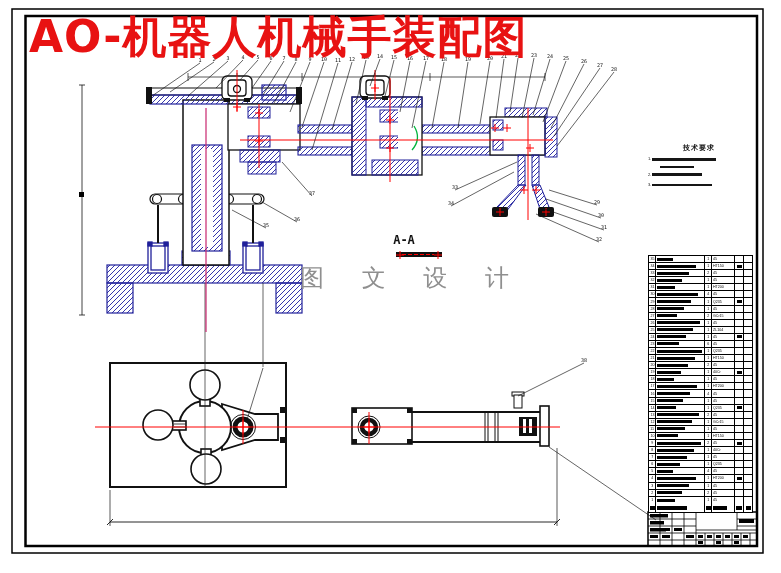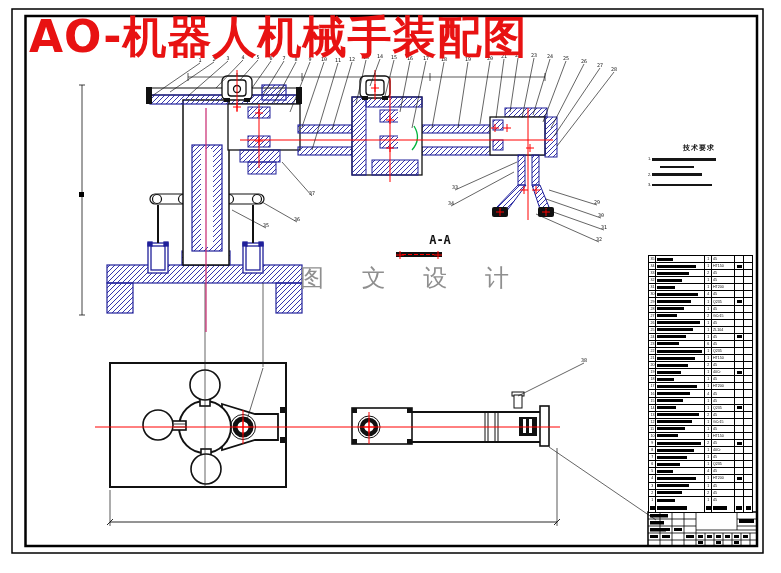--- a/index.html
+++ b/index.html
@@ -10,21 +10,21 @@
   svg#drawing{position:absolute;left:0;top:0;width:781px;height:573px;}
   .title{
     position:absolute;left:29px;top:14px;font-size:44px;font-weight:900;line-height:1.05;
     color:#e81212;white-space:nowrap;font-family:"DejaVu Sans",sans-serif;letter-spacing:1px;
   }
   .watermark{
     position:absolute;left:300px;top:262px;font-size:24px;color:#8f8f8f;
     letter-spacing:15px;white-space:nowrap;font-family:"DejaVu Sans",sans-serif;text-align:right;
   }
   .aa-label{
-    position:absolute;left:416px;top:233px;width:48px;text-align:center;
+    position:absolute;left:380px;top:233px;width:48px;text-align:center;
     font-size:12px;font-weight:bold;color:#111;font-family:"DejaVu Sans Mono",monospace;
   }
   .notes{position:absolute;left:648px;top:143px;width:102px;color:#111;}
   .notes .hd{font-size:7px;font-weight:bold;text-align:center;margin-bottom:2px;letter-spacing:1px;}
   .note-row{display:flex;align-items:center;margin-top:2.4px;}
   .note-row .pfx{font-size:8px;transform:scale(.5);transform-origin:0 50%;width:4px;flex:none;line-height:1;}
   .bar{height:2.5px;background:#161616;flex:none;}
   .bom{
     position:absolute;left:648px;top:255px;width:105px;height:258px;background:#fff;
     border:1px solid #000;box-sizing:border-box;

